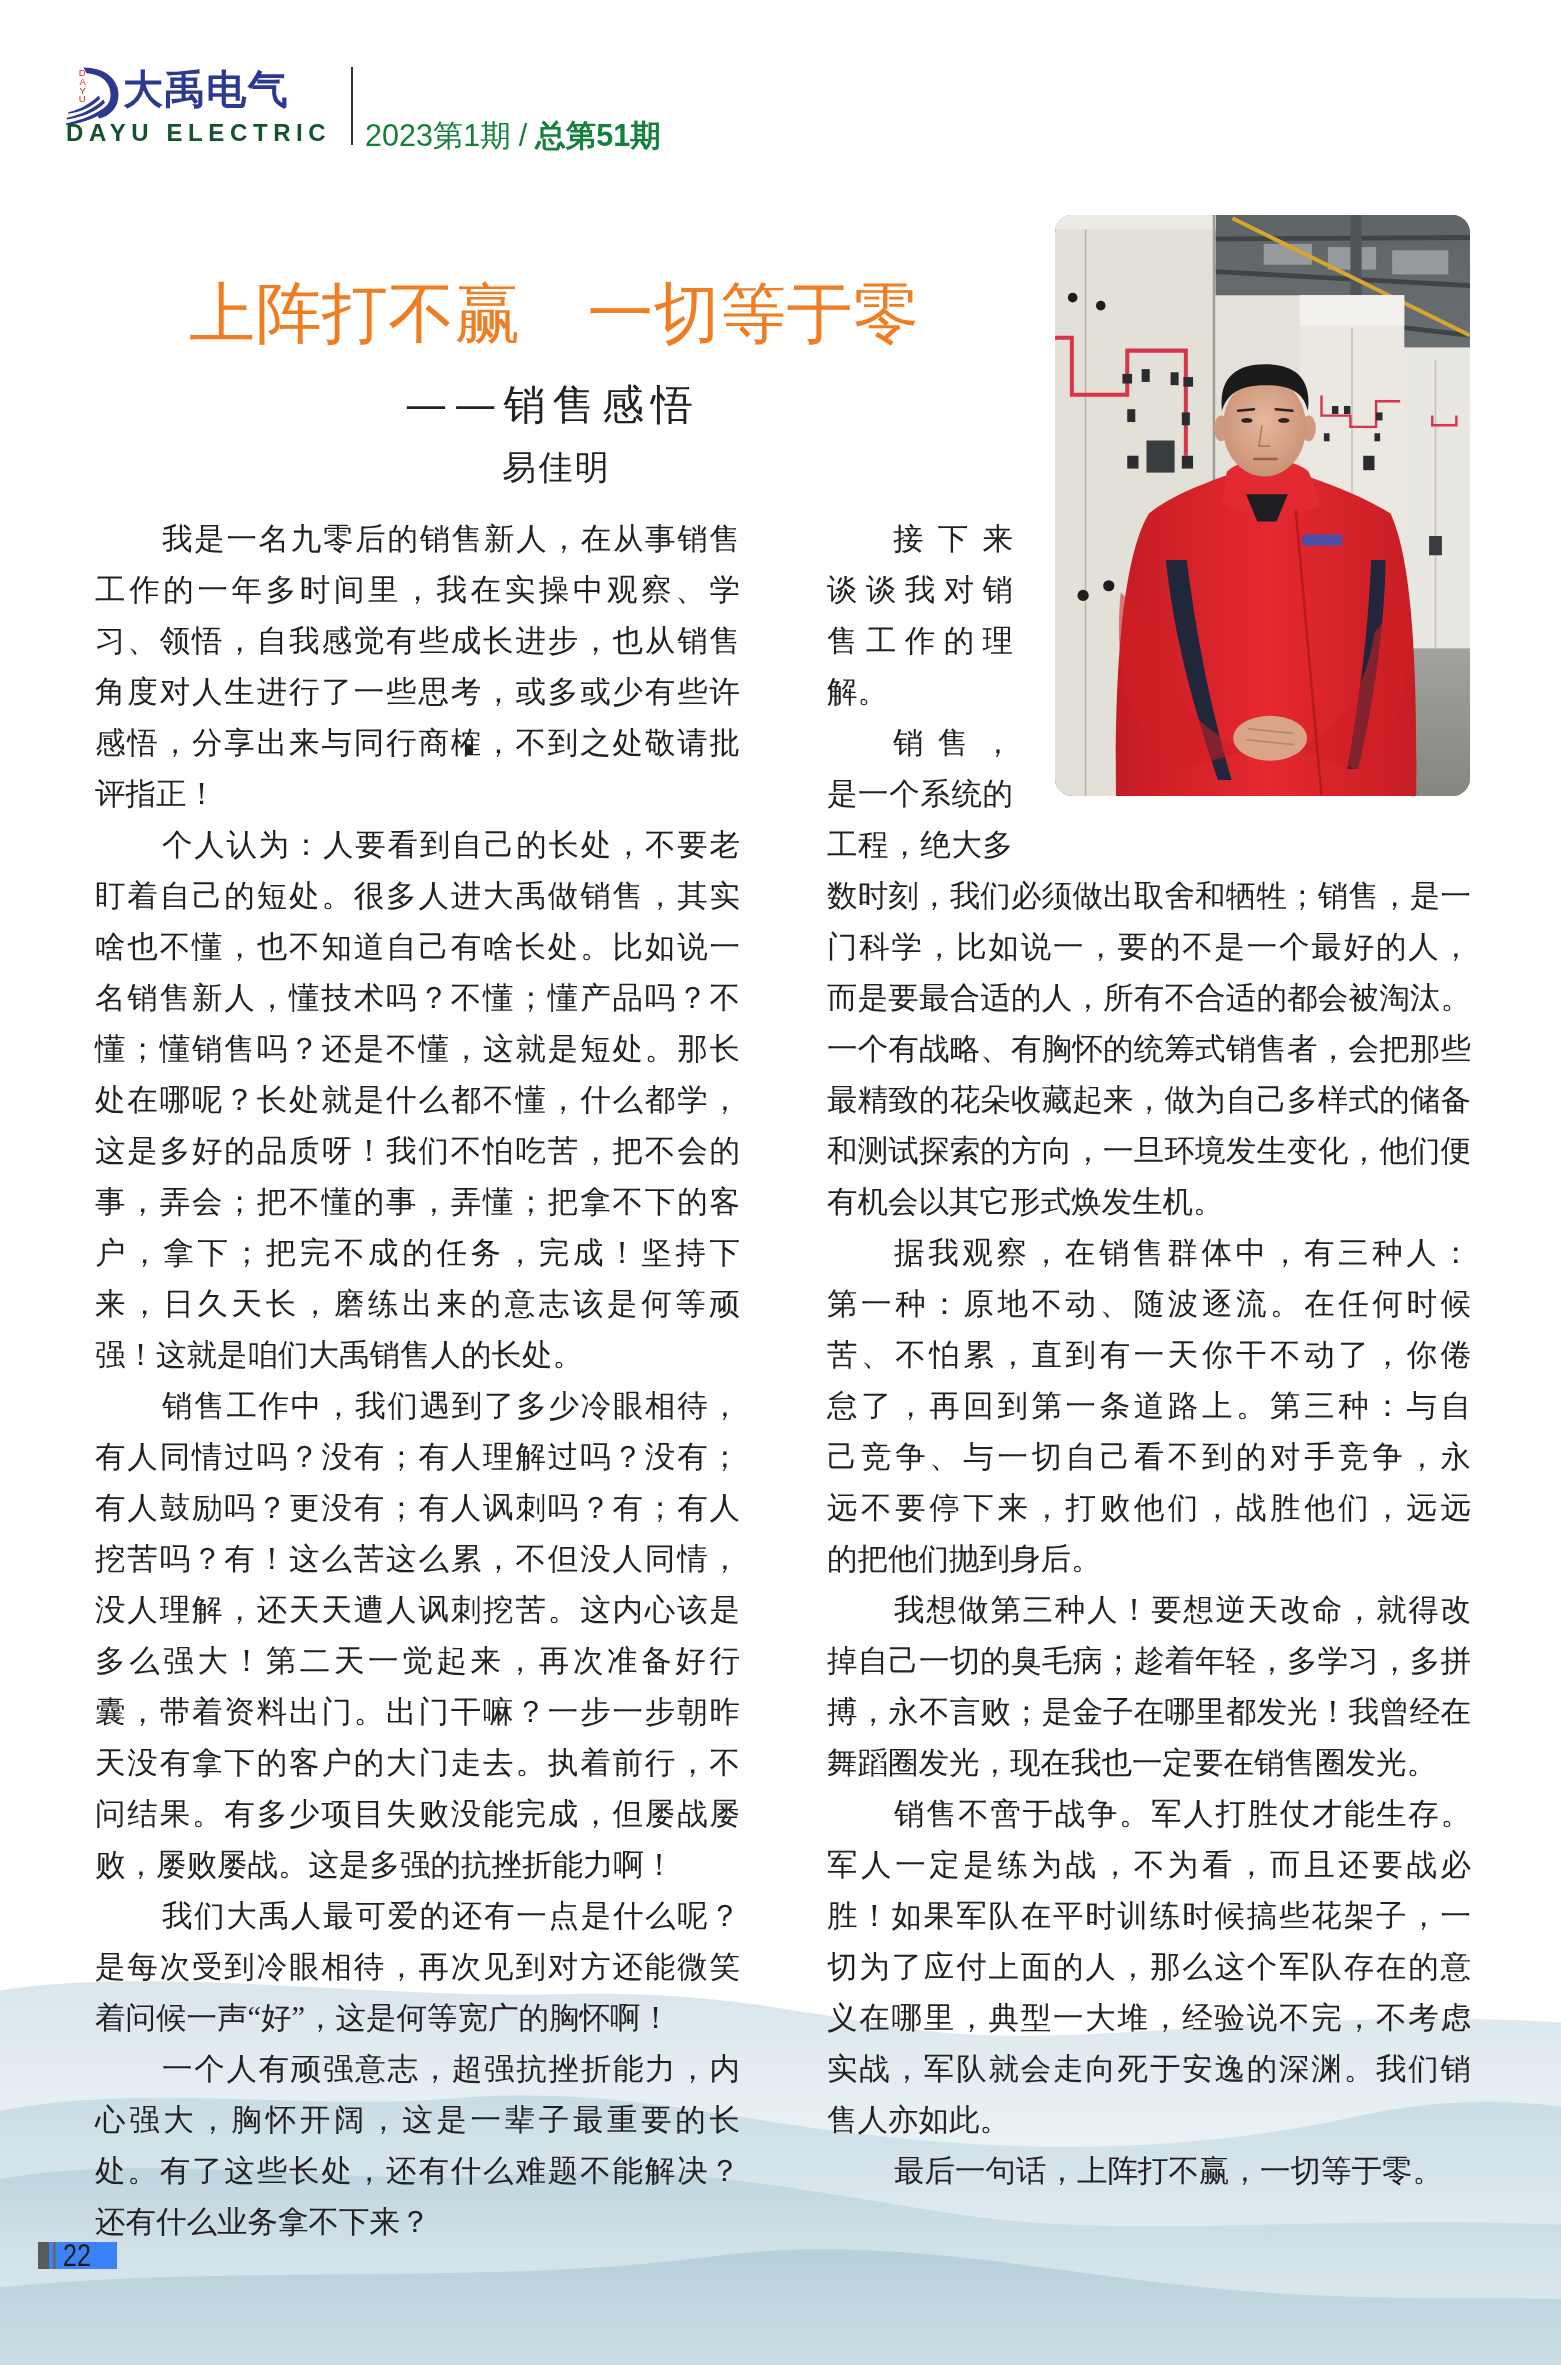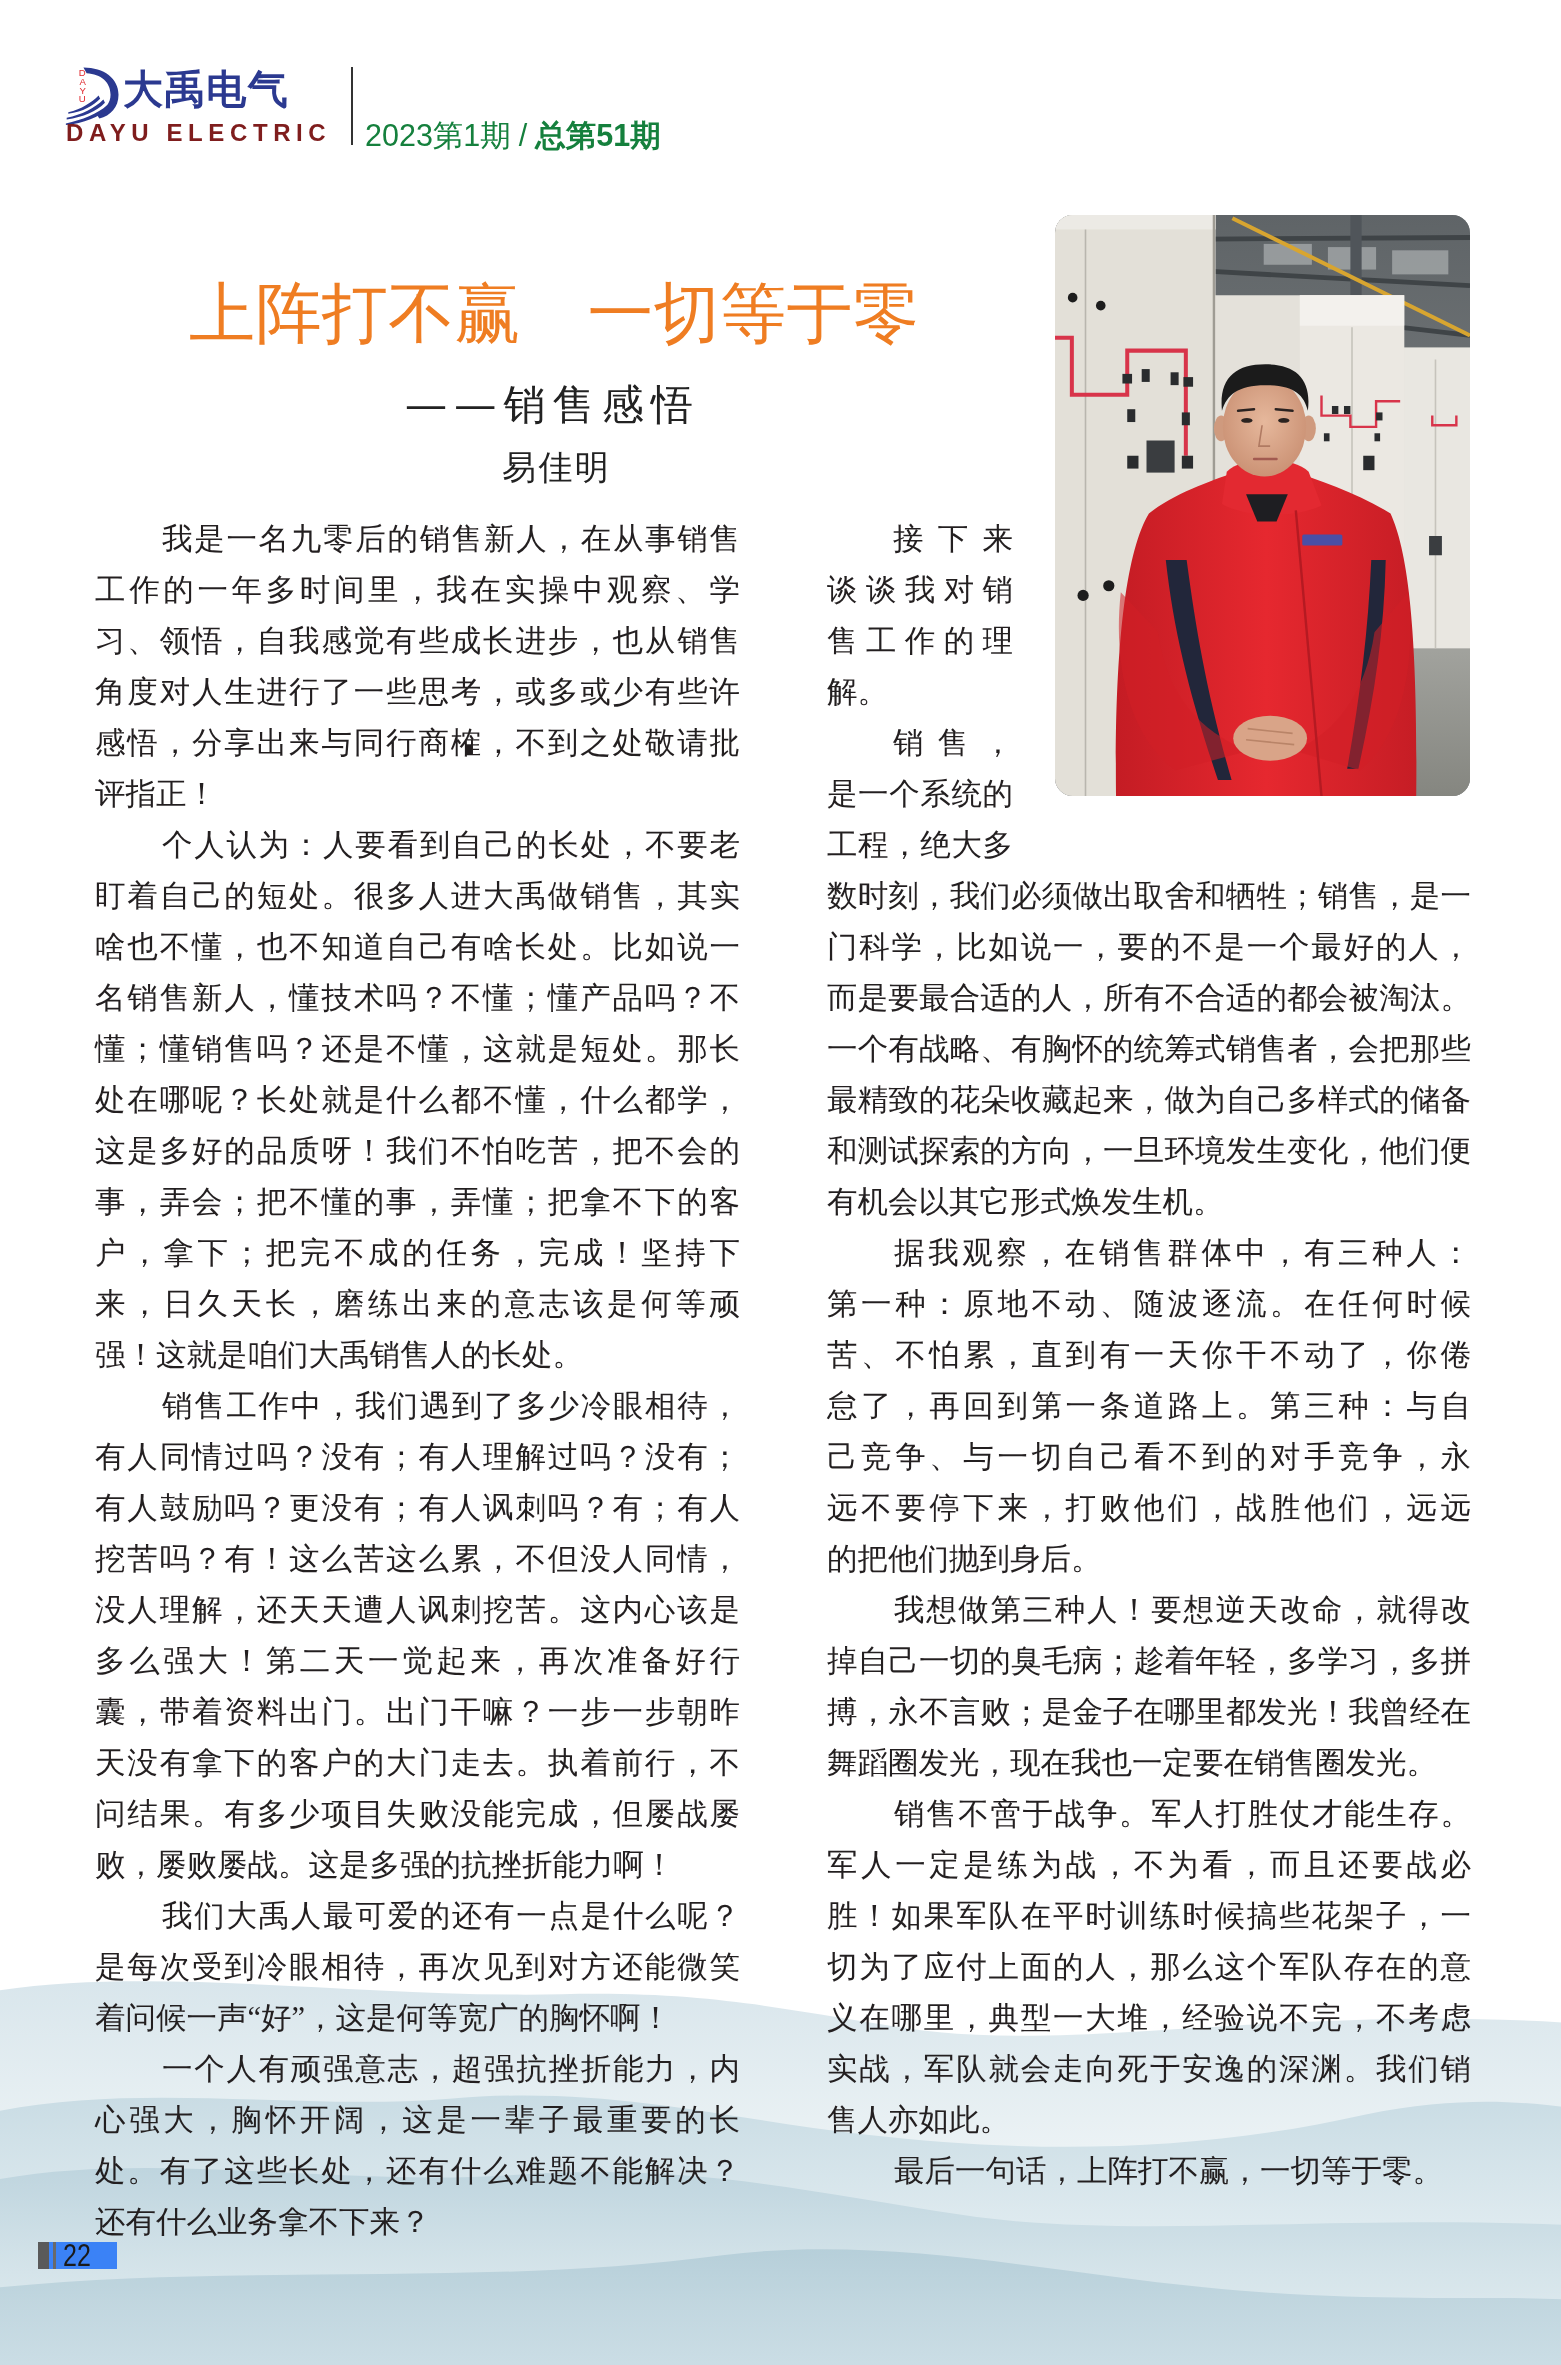--- a/index.html
+++ b/index.html
@@ -9,21 +9,21 @@
   
   .wash { position: absolute; left: 0; top: 1910px; width: 1562px; height: 456px; z-index: 0; }
 
   
   .logo-mark { position: absolute; left: 64px; top: 66px; width: 58px; height: 59px; z-index: 2; }
   .logo-badge { position: absolute; left: 77px; top: 69px; width: 8.8px; font-family: "Liberation Sans", sans-serif;
                 font-size: 9.6px; line-height: 8.8px; color: #e0282e; word-break: break-all; text-align: right; z-index: 3; }
   .logo-cn { position: absolute; left: 123px; top: 63px; font-family: "DejaVu Sans", sans-serif; font-weight: bold;
              font-size: 40px; line-height: 53px; letter-spacing: 1.6px; color: #2b3990; white-space: nowrap; z-index: 2; }
   .logo-en { position: absolute; left: 66px; top: 121px; font-family: "Liberation Sans", sans-serif; font-weight: bold;
-             font-size: 24px; line-height: 24px; letter-spacing: 5.6px; color: #7f1d1d; white-space: nowrap; z-index: 2; }
+             font-size: 24px; line-height: 24px; letter-spacing: 5.6px; color: #14532d; white-space: nowrap; z-index: 2; }
   .divider { position: absolute; left: 351px; top: 67px; width: 1.6px; height: 78px; background: #333; z-index: 2; }
   .issue { position: absolute; left: 365px; top: 120px; font-family: "Liberation Sans", sans-serif; font-size: 30.5px;
            line-height: 30.5px; color: #15803d; white-space: nowrap; z-index: 2; }
   .issue .sep { margin: 0 8px; }
   .issue .total { font-weight: bold; }
 
   
   .title { position: absolute; left: 189px; top: 281px; font-family: "DejaVu Serif", serif; font-weight: 400;
            font-size: 66px; line-height: 66px; letter-spacing: 0.4px; color: #ef7d22; white-space: nowrap; z-index: 2; }
   .subtitle { position: absolute; left: 405px; top: 384px; font-family: "DejaVu Serif", serif; font-size: 42px;

